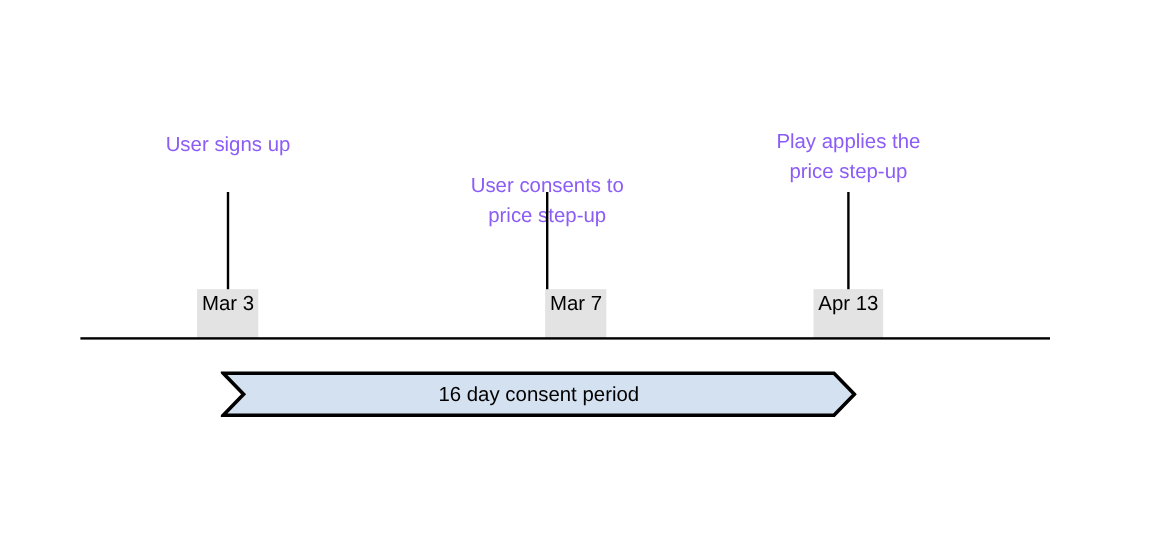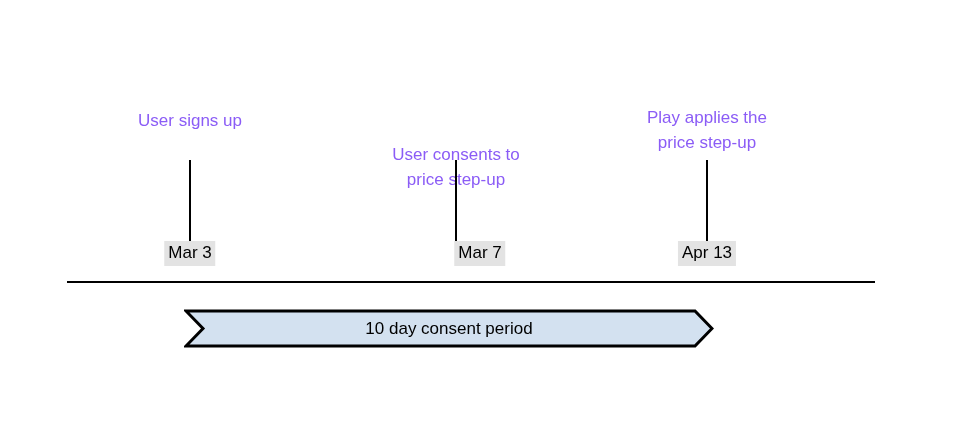--- a/index.html
+++ b/index.html
@@ -37,21 +37,21 @@
     width: 2px;
     background: #000000;
     transform: translateX(-50%);
   }
   .date-chip {
     position: absolute;
     font-size: 17px;
     line-height: 22px;
     background: #e3e3e3;
     color: #000000;
-    padding: 1px 4px 2px 4px;
+    padding: 1px 4px 18px 4px;
     transform: translateX(-50%);
     white-space: nowrap;
   }
   .axis-line {
     position: absolute;
     height: 2px;
     background: #000000;
   }
   .period-banner {
     position: absolute;
@@ -91,16 +91,16 @@
 price step-up</div>
   <div class="tick-line" style="left:707px; top:160px; height:88px;"></div>
   <div class="date-chip" style="left:707px; top:241px;">Apr 13</div>
 
   <div class="axis-line" style="left:67px; top:281px; width:808px;"></div>
 
   <div class="period-banner" style="left:184px; top:309px; width:530px; height:39px;">
     <svg width="530" height="39" viewBox="0 0 530 39">
       <polygon points="2,2 511,2 528,19.5 511,37 2,37 19,19.5" fill="#d3e1f0" stroke="#000000" stroke-width="3" stroke-linejoin="miter"></polygon>
     </svg>
-    <div class="period-banner-label">10 day consent period</div>
+    <div class="period-banner-label">16 day consent period</div>
   </div>
 
 </div>
 
 </body></html>

